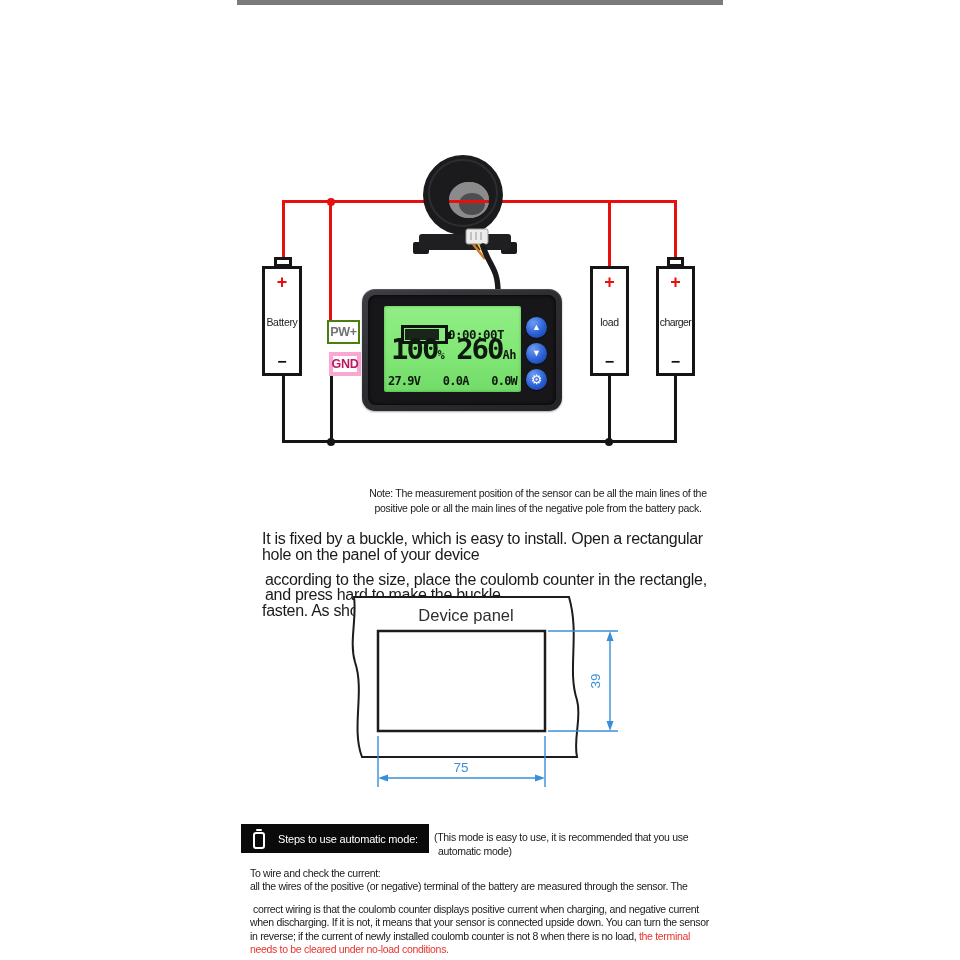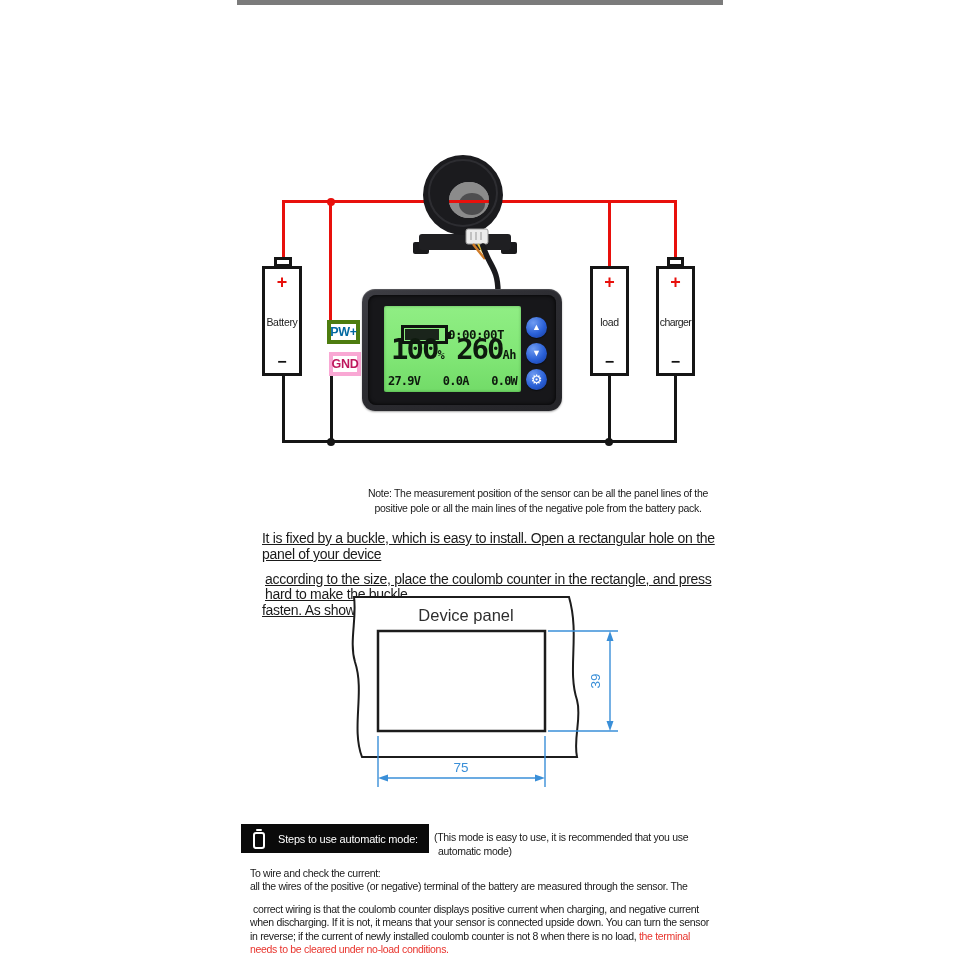--- a/index.html
+++ b/index.html
@@ -23,21 +23,21 @@
   }
   .cell .plus{color:#e8100c;font-weight:bold;font-size:18px;line-height:10px;}
   .cell .name{font-size:10.5px;letter-spacing:-0.3px;color:#222;}
   .cell .minus{font-weight:bold;font-size:16px;line-height:9px;color:#111;}
   .nub{position:absolute;width:18px;height:10px;background:#fff;border:3px solid #151515;box-sizing:border-box;}
   
   .tag{
     position:absolute;background:#fff;box-sizing:border-box;display:flex;
     align-items:center;justify-content:center;font-weight:bold;font-size:12.5px;letter-spacing:-0.3px;
   }
-  .tag.pw{border:4px solid #4d7c0f;color:#0369a1;}
+  .tag.pw{border:2px solid #4d7c0f;color:#737373;}
   .tag.gnd{border:4px solid #f9a8d4;color:#be185d;}
   
   .meter{
     position:absolute;left:362px;top:289px;width:200px;height:122px;border-radius:13px;
     background:linear-gradient(155deg,#3e3e44 0%,#2c2c31 45%,#242428 100%);
     box-shadow:inset 0 1px 1px rgba(255,255,255,0.15), 0 1px 2px rgba(0,0,0,0.35);
   }
   .meter-bezel{position:absolute;left:6px;top:6px;right:6px;bottom:6px;border-radius:8px;
     background:#17171a;box-shadow:inset 0 0 4px #000;}
   .screen{
@@ -58,22 +58,22 @@
   .mbtn{
     position:absolute;left:158px;width:21px;height:21px;border-radius:50%;color:#fff;
     background:radial-gradient(circle at 35% 28%,#6f9cf2 0%,#2a60d6 55%,#15399b 100%);
     display:flex;align-items:center;justify-content:center;font-size:9px;line-height:1;
     box-shadow:0 1px 1px rgba(0,0,0,.5);
   }
   .mbtn.gear{font-size:13px;}
   
   .note-block{left:362px;top:486px;width:352px;text-align:center;font-size:10.5px;
     letter-spacing:-0.3px;line-height:15px;color:#1a1a1a;}
-  .install-block{left:262px;top:531px;width:456px;font-size:14px;letter-spacing:-0.3px;
-    line-height:15.8px;color:#1a1a1a;text-decoration:underline;}
+  .install-block{left:262px;top:531px;width:456px;font-size:16px;letter-spacing:-0.3px;
+    line-height:15.8px;color:#1a1a1a;}
   .pad1{padding-left:3px;margin-top:9px;}
   
   .badge{left:241px;top:824px;width:188px;height:29px;background:#0a0a0a;display:flex;align-items:center;}
   .badge-batt{position:relative;margin-left:11px;width:13px;height:20px;display:flex;flex-direction:column;align-items:center;}
   .badge-batt-cap{width:6px;height:3px;background:#fff;border-radius:1px;}
   .badge-batt-body{width:12px;height:17px;border:2.5px solid #fff;border-radius:3px;box-sizing:border-box;margin-top:0.5px;}
   .badge-label{color:#fff;font-size:11px;letter-spacing:-0.2px;margin-left:13px;white-space:nowrap;}
   .aside-block{left:434px;top:831px;width:300px;font-size:10.5px;letter-spacing:-0.3px;line-height:13.5px;color:#1a1a1a;}
   .aside-block .pad2{padding-left:4px;}
   
@@ -176,21 +176,21 @@
           <span>▼</span>
         </div>
       <div class="mbtn gear" style="top:74px;">
           <span>⚙</span>
         </div>
     </div>
   </div>
 </div>
 
 <div class="abs note-block">
-  <div>Note: The measurement position of the sensor can be all the panel lines of the</div>
+  <div>Note: The measurement position of the sensor can be all the main lines of the</div>
   <div>positive pole or all the main lines of the negative pole from the battery pack.</div>
 </div>
 
 <div class="abs install-block">
   <div>It is fixed by a buckle, which is easy to install. Open a rectangular hole on the panel of your device</div>
   <div class="pad1">according to the size, place the coulomb counter in the rectangle, and press hard to make the buckle</div>
   <div>fasten. As shown below</div>
 </div>
 
 <svg class="abs" style="left:330px;top:590px;" width="300" height="205" viewBox="0 0 300 205">

